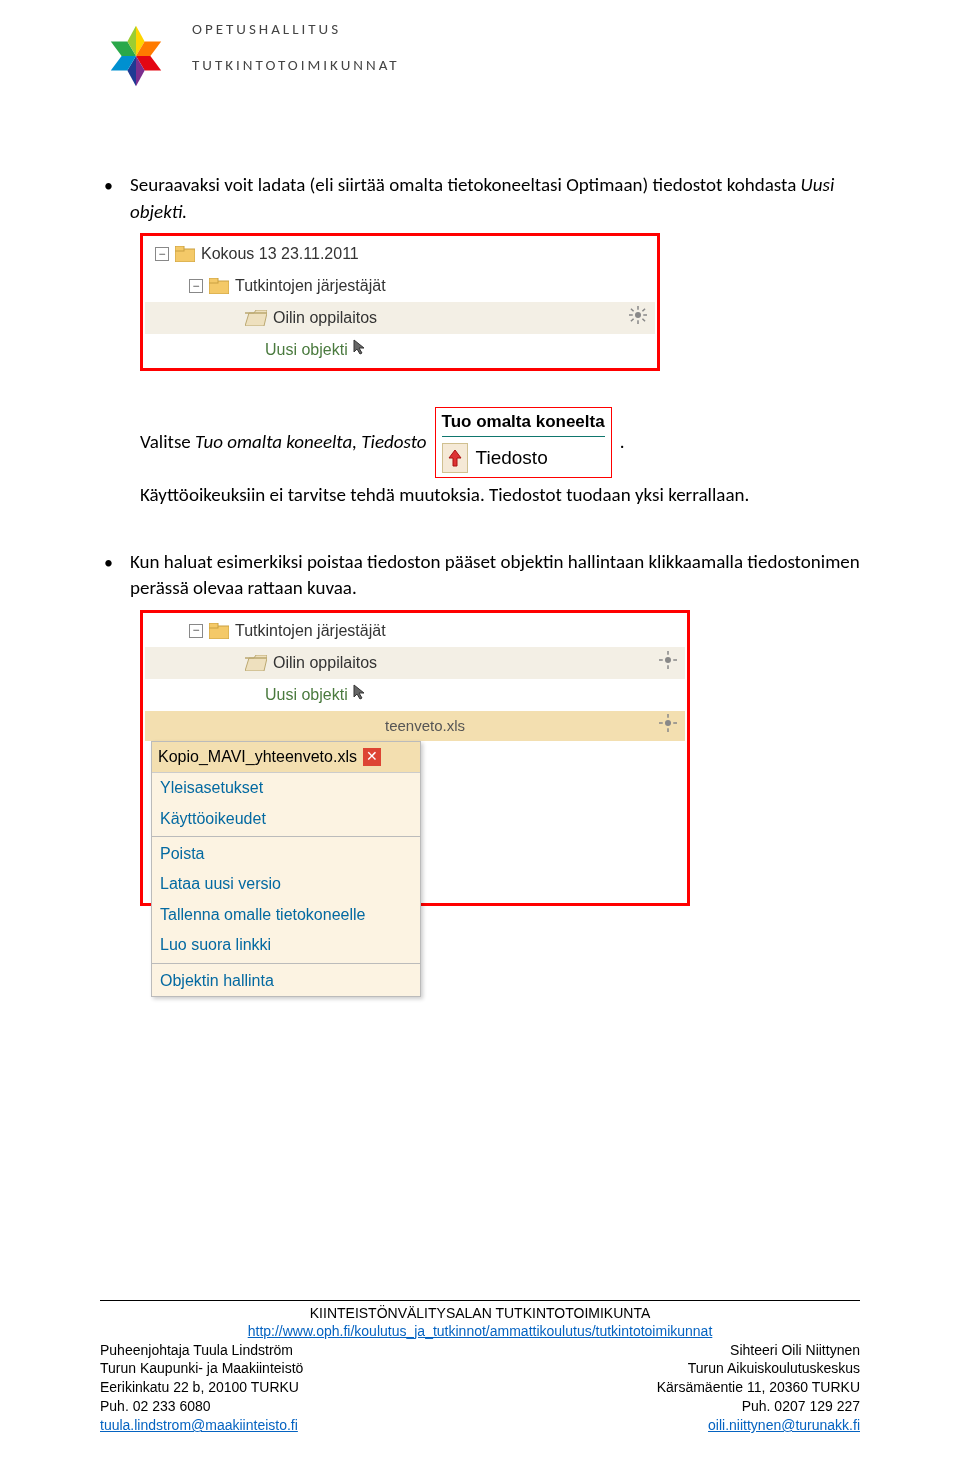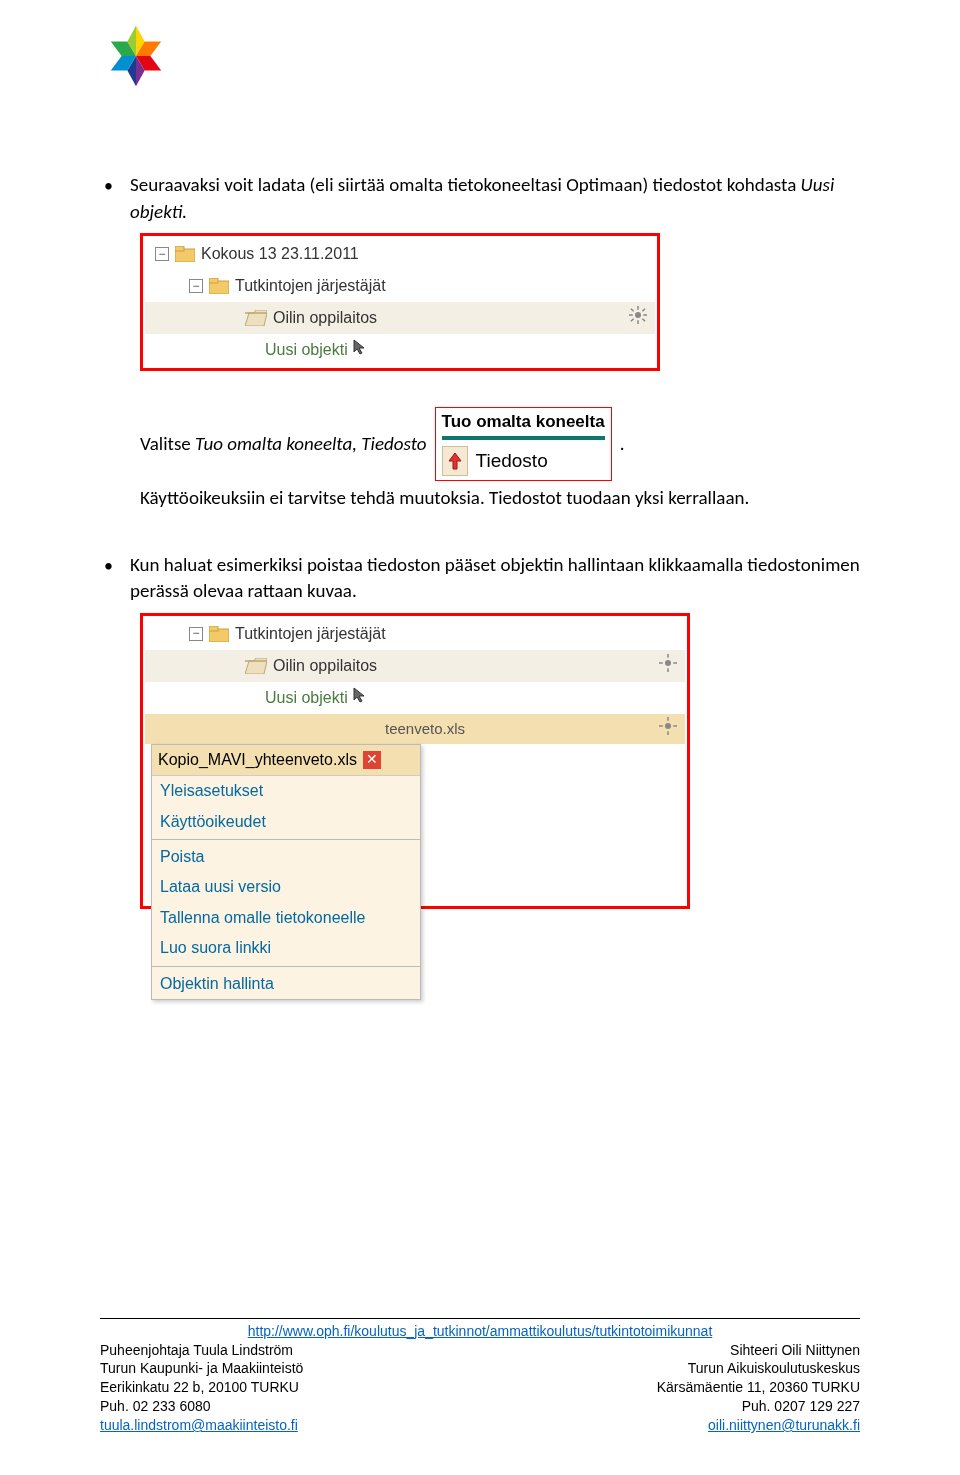--- a/index.html
+++ b/index.html
@@ -19,21 +19,21 @@
   .tree-row { display: flex; align-items: center; height: 32px; font-family: Arial, sans-serif; font-size: 16px; color: #333; }
   .tree-row.dim { background: #f3efe5; }
   .tree-row .spacer { display: inline-block; }
   .box-icon { width: 14px; height: 14px; border: 1px solid #888; display: inline-flex; align-items: center; justify-content: center; font-size: 12px; color: #555; margin-right: 6px; background: #fff; }
   .folder-icon { margin-right: 6px; display: inline-flex; }
   .gear-icon { margin-left: auto; margin-right: 8px; }
   .uusi-text { color: #4a7a3e; }
   .cursor-icon { margin-left: 4px; }
   .valitse-row { display: flex; align-items: center; gap: 8px; margin-left: 40px; margin-bottom: 4px; }
   .tuo-box { border: 1px solid #ff0000; padding: 2px 6px; display: inline-block; font-family: Arial, sans-serif; }
-  .tuo-title { font-weight: bold; font-size: 17px; padding-bottom: 2px; border-bottom: 4px solid #0f766e; margin-bottom: 4px; }
+  .tuo-title { font-weight: bold; font-size: 17px; padding-bottom: 2px; border-bottom: 1px solid #0f766e; margin-bottom: 4px; }
   .tuo-body { display: flex; align-items: center; gap: 8px; padding: 2px 0; }
   .arrow-icon { width: 26px; height: 30px; background: #f5e9d6; border: 1px solid #d0c090; display: flex; align-items: center; justify-content: center; }
   .sub-text { margin-left: 40px; margin-bottom: 40px; }
   .tree-img2 { border: 3px solid #ff0000; margin: 8px 0 20px 40px; width: 550px; background: #fff; padding: 2px; font-family: Arial, sans-serif; position: relative; }
   .menu-popup { position: absolute; left: 8px; top: 128px; width: 270px; background: #fcf3e2; border: 1px solid #bbb; box-shadow: 2px 2px 4px rgba(0,0,0,0.2); z-index: 10; }
   .menu-title { background: #f3dfb0; display: flex; align-items: center; padding: 4px 6px; font-weight: normal; border-bottom: 1px solid #ccc; font-size: 16px; }
   .menu-close { width: 18px; height: 18px; background: #dd4433; color: #fff; display: flex; align-items: center; justify-content: center; margin-left: 6px; font-size: 14px; }
   .menu-item { padding: 4px 8px; font-size: 16px; color: #0369a1; }
   .menu-sep { border-top: 1px solid #bbb; margin: 2px 0; }
   .file-row-bg { background: #f3dfb0; height: 30px; display: flex; align-items: center; padding-left: 240px; color: #555; font-size: 15px; }
@@ -56,20 +56,24 @@
         <polygon points="50,8 62,30 50,50" fill="#ffd400"></polygon>
         <polygon points="62,30 85,30 70,50 50,50" fill="#ff7a00"></polygon>
         <polygon points="70,50 85,70 62,70 50,50" fill="#e30613"></polygon>
         <polygon points="62,70 50,92 50,50" fill="#7b2e8e"></polygon>
         <polygon points="50,92 38,70 50,50" fill="#1f3a93"></polygon>
         <polygon points="38,70 15,70 30,50 50,50" fill="#0090d0"></polygon>
         <polygon points="30,50 15,30 38,30 50,50" fill="#2aa84a"></polygon>
         <polygon points="38,30 50,8 50,50" fill="#9acd32"></polygon>
       </svg>
     </div>
+    <div class="header-text">
+      <div class="line1">OPETUSHALLITUS</div>
+      <div>TUTKINTOTOIMIKUNNAT</div>
+    </div>
   </div>
 
   <div class="content">
     <div class="bullet-line">
       <div class="bullet-dot">•</div>
       <div class="bullet-text">
         <span>Seuraavaksi voit ladata (eli siirtää omalta tietokoneeltasi Optimaan) tiedostot kohdasta </span><span class="em">Uusi objekti.</span>
       </div>
     </div>
 
@@ -224,20 +228,21 @@
         <div class="menu-item">Luo suora linkki</div>
         <div class="menu-sep"></div>
         <div class="menu-item">Objektin hallinta</div>
       </div>
     </div>
   </div>
 </div>
 
 <div class="footer">
   <div class="footer-rule"></div>
+  <div class="footer-center">KIINTEISTÖNVÄLITYSALAN TUTKINTOTOIMIKUNTA</div>
   <div class="footer-center"><span class="footer-link">http://www.oph.fi/koulutus_ja_tutkinnot/ammattikoulutus/tutkintotoimikunnat</span></div>
   <div class="footer-cols">
     <div class="footer-col">
       <div>Puheenjohtaja Tuula Lindström</div>
       <div>Turun Kaupunki- ja Maakiinteistö</div>
       <div>Eerikinkatu 22 b, 20100 TURKU</div>
       <div>Puh. 02 233 6080</div>
       <div><span class="footer-link">tuula.lindstrom@maakiinteisto.fi</span></div>
     </div>
     <div class="footer-col fr">

